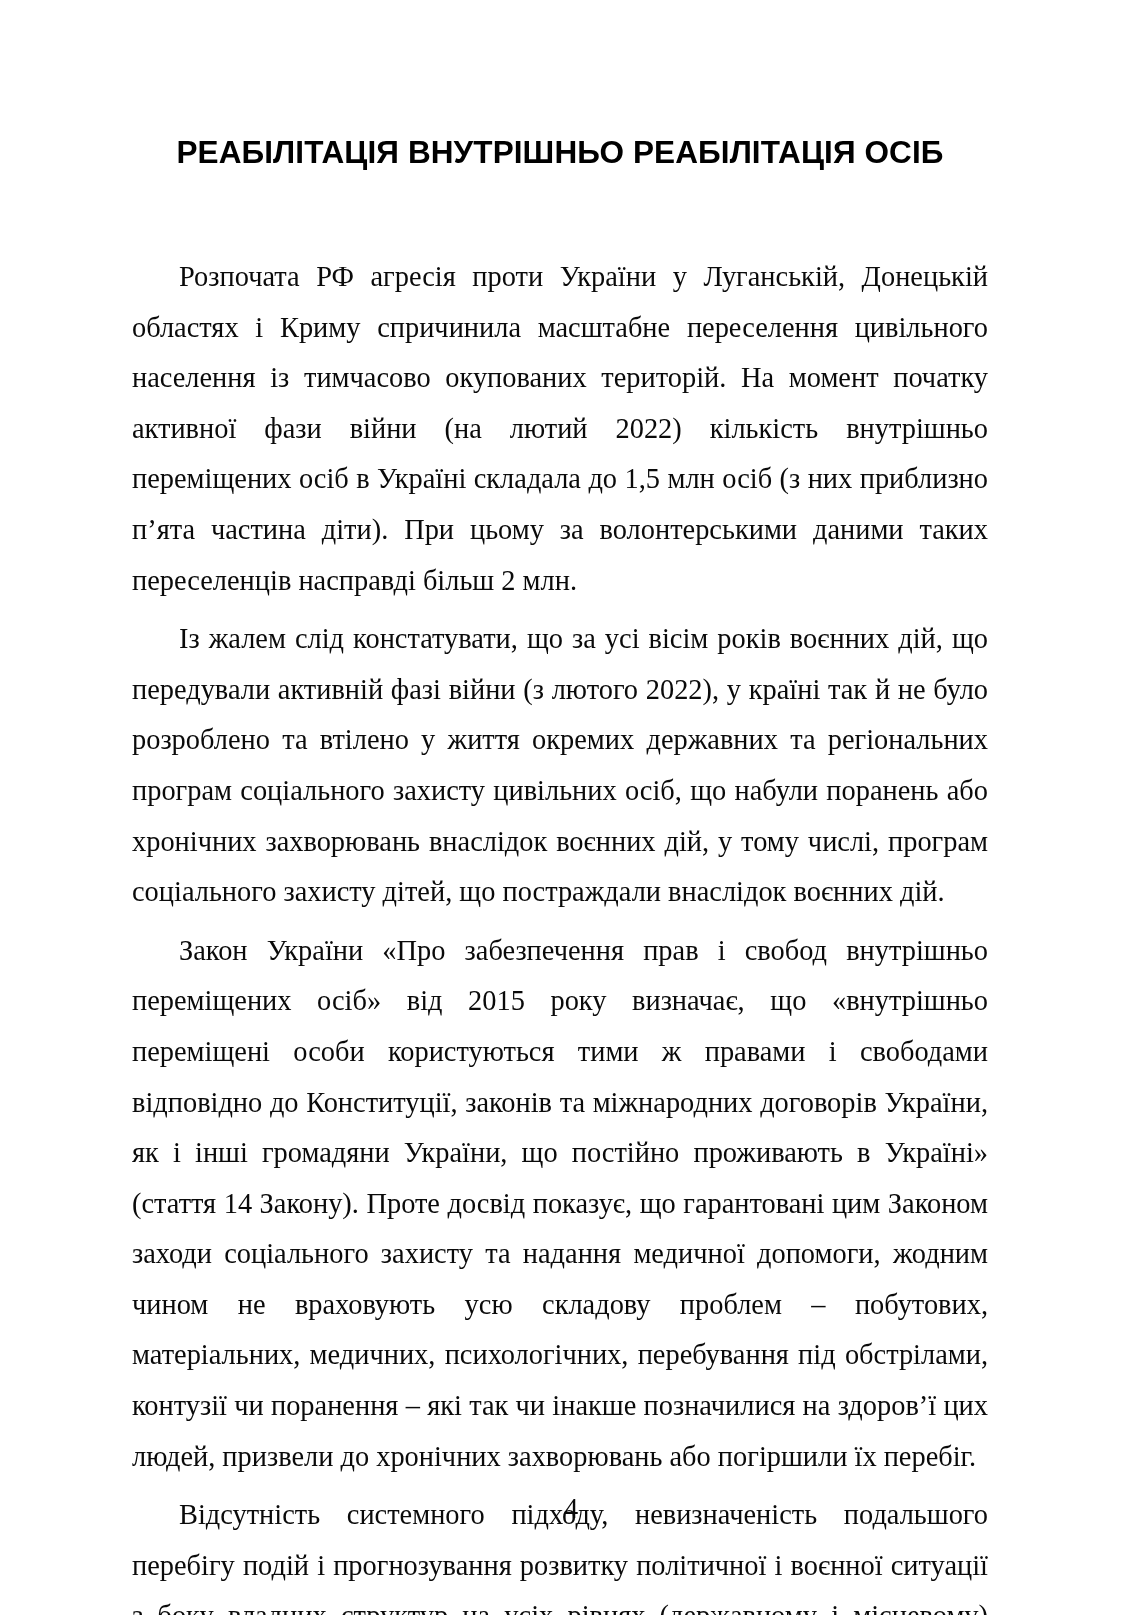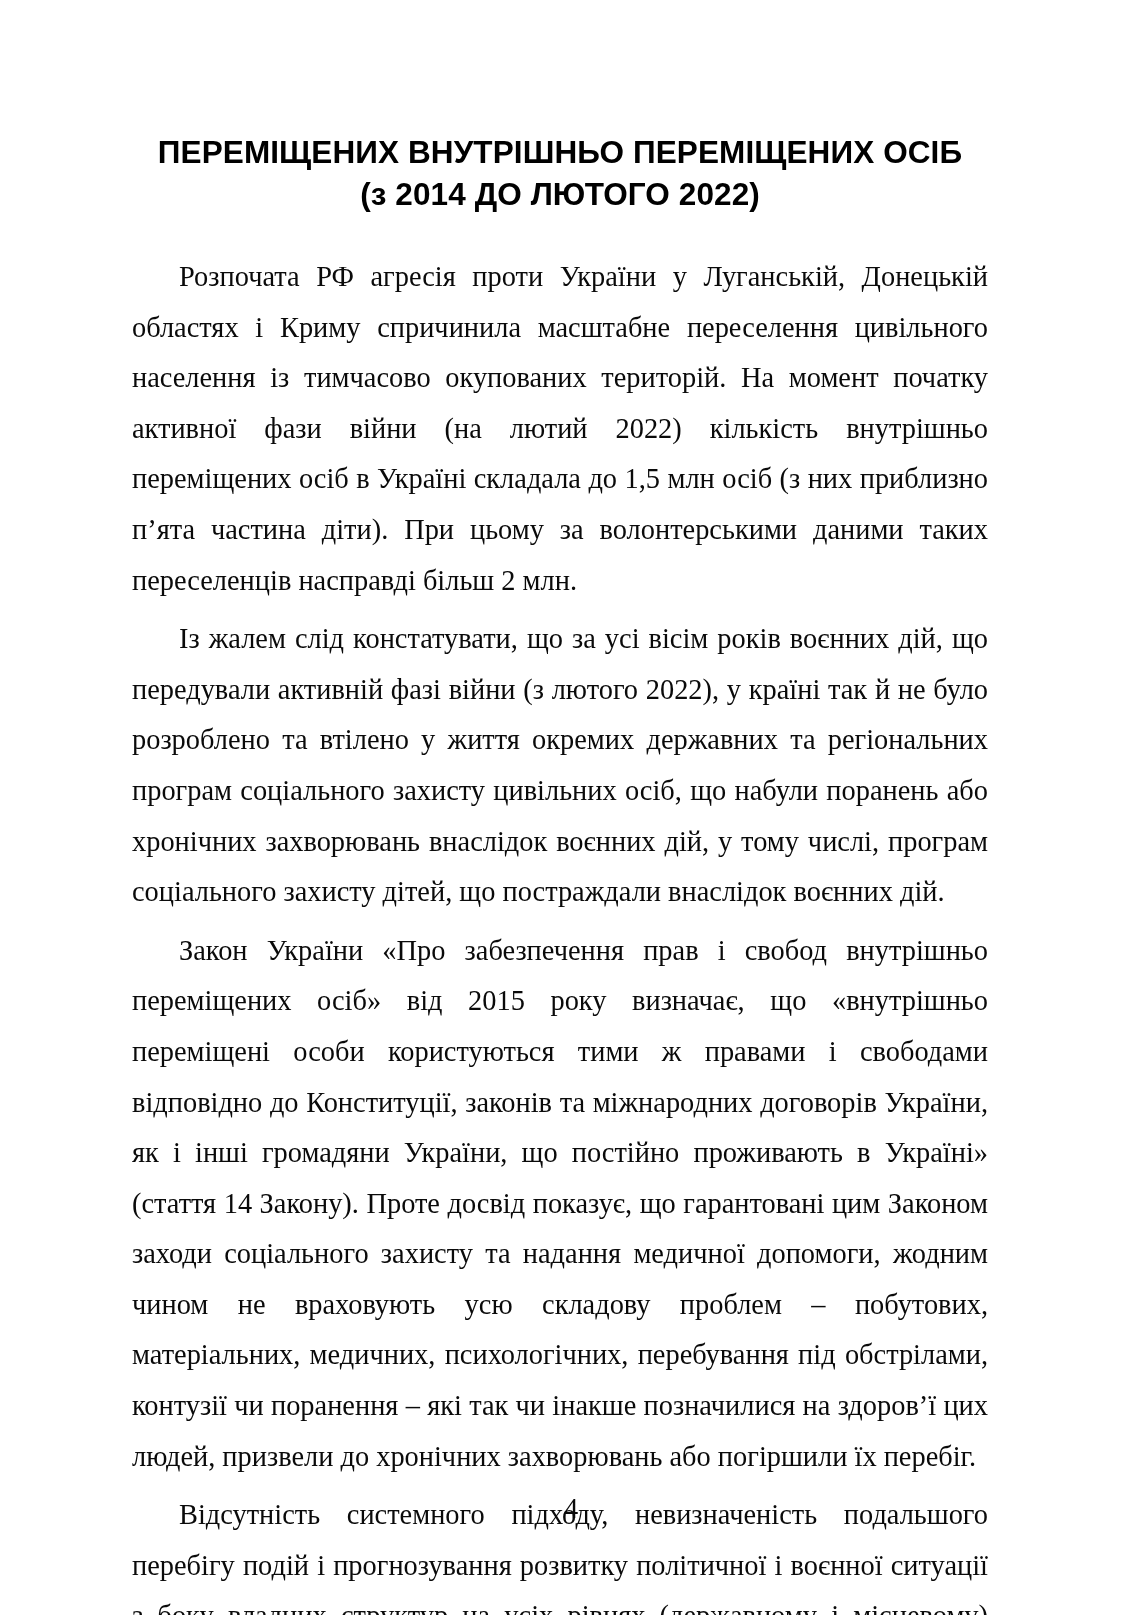--- a/index.html
+++ b/index.html
@@ -72,22 +72,21 @@
     line-height: 34px;
     color: #0a0a0a;
   }
 </style>
 </head>
 <body>
 
 <div class="page">
 
   <div class="title-block">
-    <span class="title-line">ПЕРЕМІЩЕНИХ ВНУТРІШНЬО ПЕРЕМІЩЕНИХ ОСІБ</span>
-    <span class="title-line">(з 2014 ДО ЛЮТОГО 2022)</span>
+    <span class="title-line">РЕАБІЛІТАЦІЯ ВНУТРІШНЬО РЕАБІЛІТАЦІЯ ОСІБ</span>
   </div>
 
   <div class="body-text">
     <p class="para">Розпочата РФ агресія проти України у Луганській, Донецькій областях і Криму спричинила масштабне переселення цивільного населення із тимчасово окупованих територій. На момент початку активної фази війни (на лютий 2022) кількість внутрішньо переміщених осіб в Україні складала до 1,5 млн осіб (з них приблизно п’ята частина діти). При цьому за волонтерськими даними таких переселенців насправді більш 2 млн.</p>
     <p class="para">Із жалем слід констатувати, що за усі вісім років воєнних дій, що передували активній фазі війни (з лютого 2022), у країні так й не було розроблено та втілено у життя окремих державних та регіональних програм соціального захисту цивільних осіб, що набули поранень або хронічних захворювань внаслідок воєнних дій, у тому числі, програм соціального захисту дітей, що постраждали внаслідок воєнних дій.</p>
     <p class="para">Закон України «Про забезпечення прав і свобод внутрішньо переміщених осіб» від 2015 року визначає, що «внутрішньо переміщені особи користуються тими ж правами і свободами відповідно до Конституції, законів та міжнародних договорів України, як і інші громадяни України, що постійно проживають в Україні» (стаття 14 Закону). Проте досвід показує, що гарантовані цим Законом заходи соціального захисту та надання медичної допомоги, жодним чином не враховують усю складову проблем – побутових, матеріальних, медичних, психологічних, перебування під обстрілами, контузії чи поранення – які так чи інакше позначилися на здоров’ї цих людей, призвели до хронічних захворювань або погіршили їх перебіг.</p>
     <p class="para">Відсутність системного підходу, невизначеність подальшого перебігу подій і прогнозування розвитку політичної і воєнної ситуації з боку владних структур на усіх рівнях (державному і місцевому) спричинили організаційні помилки у такій важливій справі. Тому і у переміщених людей, і в приймаючої громади виникала невизначеність щодо терміну перебування в евакуації та визначення необхідного ресурсу для надання допомоги.</p>
 
   </div>
 

